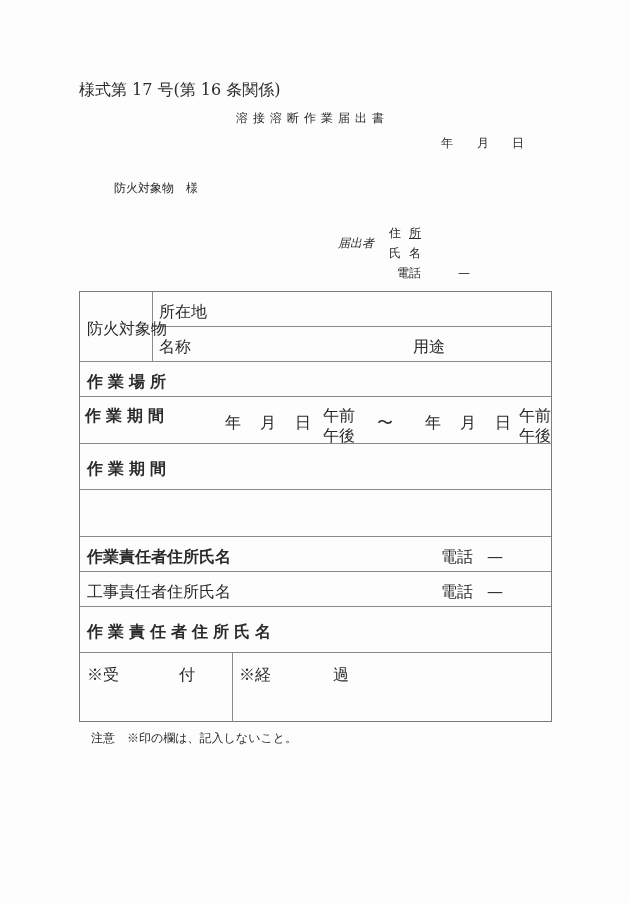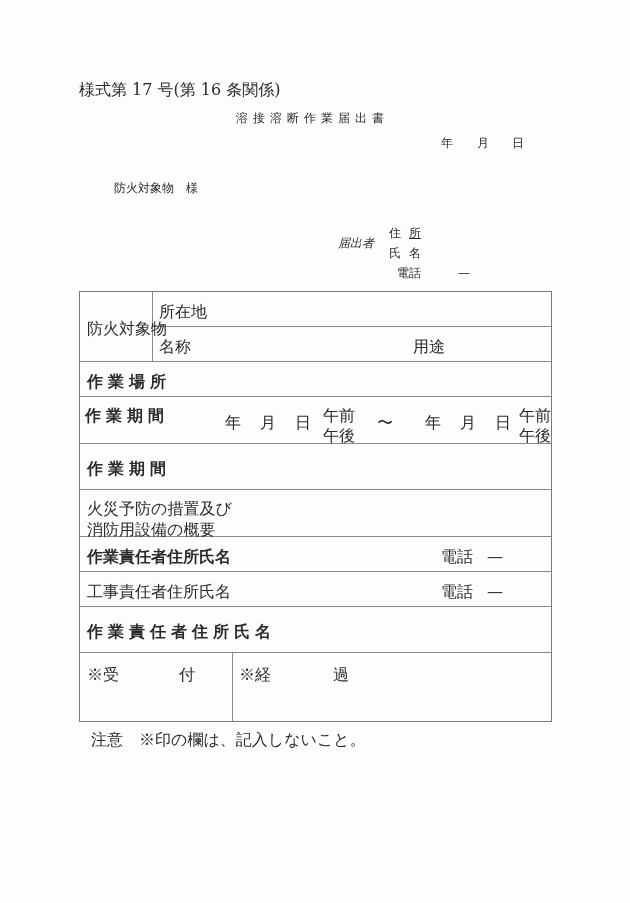--- a/index.html
+++ b/index.html
@@ -44,21 +44,21 @@
     }
     .vline {
       position: absolute;
       width: 0;
       border-left: 1px solid #8a8a8a;
     }
     .cell-text { position: absolute; white-space: nowrap; line-height: 1; font-size: 16px; }
     .spaced { letter-spacing: 5px; font-weight: bold; }
     .two-line { line-height: 1.3; white-space: pre; }
     .ampm { line-height: 1.25; white-space: pre; }
-    .note { left: 91px; top: 732px; font-size: 16px; }
+    .note { left: 91px; top: 732px; font-size: 12px; }
   </style>
 </head>
 <body>
 
 <div class="abs form-no">様式第 17 号(第 16 条関係)</div>
 <div class="abs title">溶接溶断作業届出書</div>
 
 <div class="abs date-line" style="left:441px;">年</div>
 <div class="abs date-line" style="left:477px;">月</div>
 <div class="abs date-line" style="left:512px;">日</div>
@@ -108,22 +108,20 @@
 午後</div>
   <div class="cell-text" style="left:297px; top:123px;">〜</div>
   <div class="cell-text" style="left:345px; top:123px;">年</div>
   <div class="cell-text" style="left:380px; top:123px;">月</div>
   <div class="cell-text" style="left:415px; top:123px;">日</div>
   <div class="cell-text ampm" style="left:439px; top:114px;">午前
 午後</div>
 
   <div class="cell-text spaced" style="left:7px; top:169px;">作業期間</div>
 
-  <div class="cell-text two-line" style="left:7px; top:207px;">火災予防の措置及び
-消防用設備の概要</div>
 
   <div class="cell-text" style="left:7px; top:257px;font-weight:bold;">作業責任者住所氏名</div>
   <div class="cell-text" style="left:361px; top:257px;">電話</div>
   <div class="cell-text" style="left:407px; top:257px;">—</div>
 
   <div class="cell-text" style="left:7px; top:292px;">工事責任者住所氏名</div>
   <div class="cell-text" style="left:361px; top:292px;">電話</div>
   <div class="cell-text" style="left:407px; top:292px;">—</div>
 
   <div class="cell-text spaced" style="left:7px; top:332px;">作業責任者住所氏名</div>

